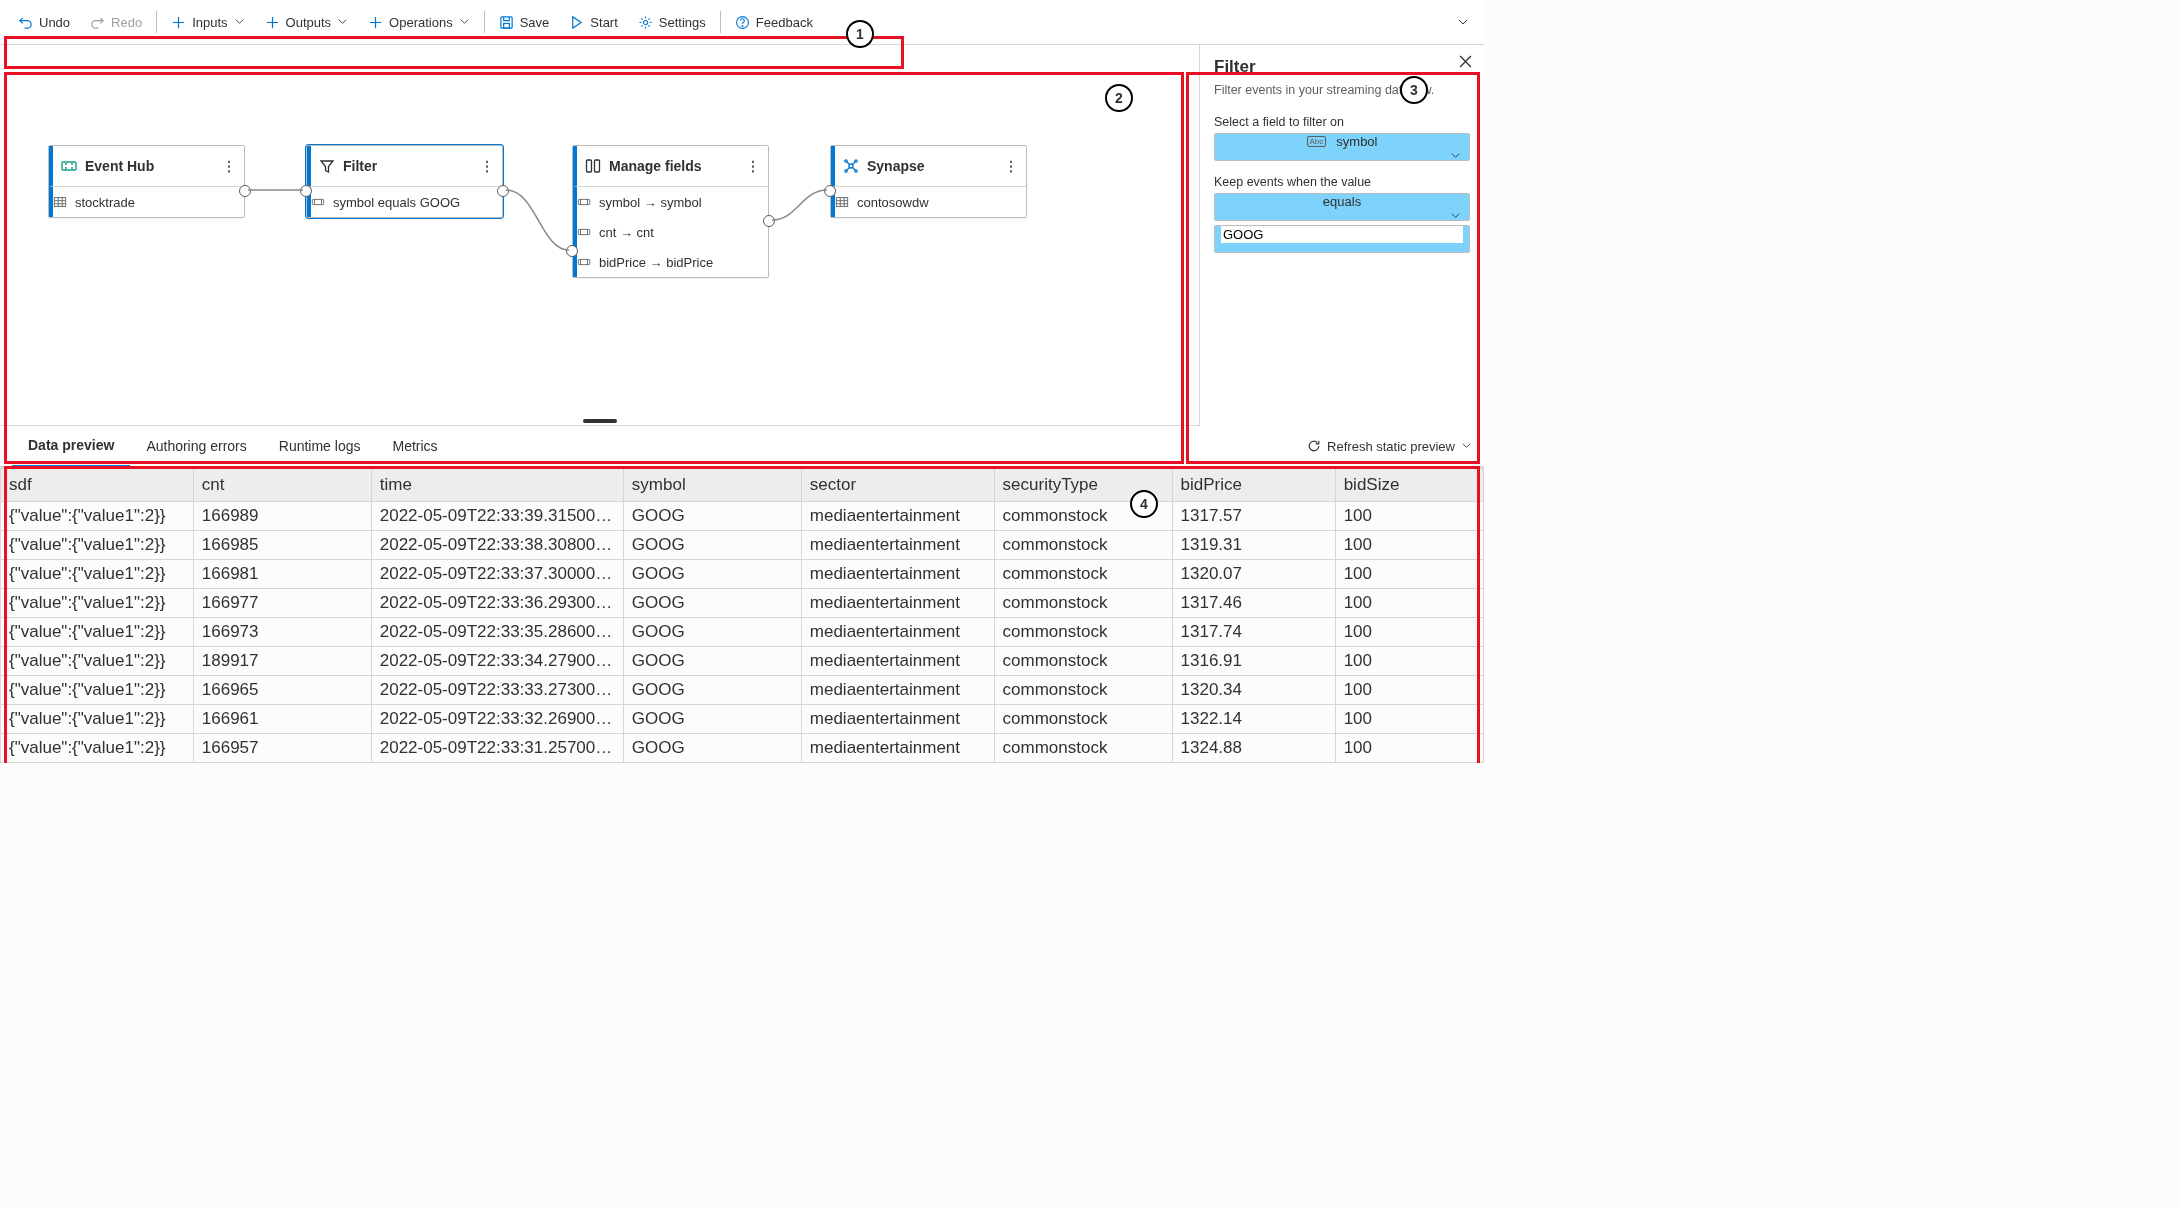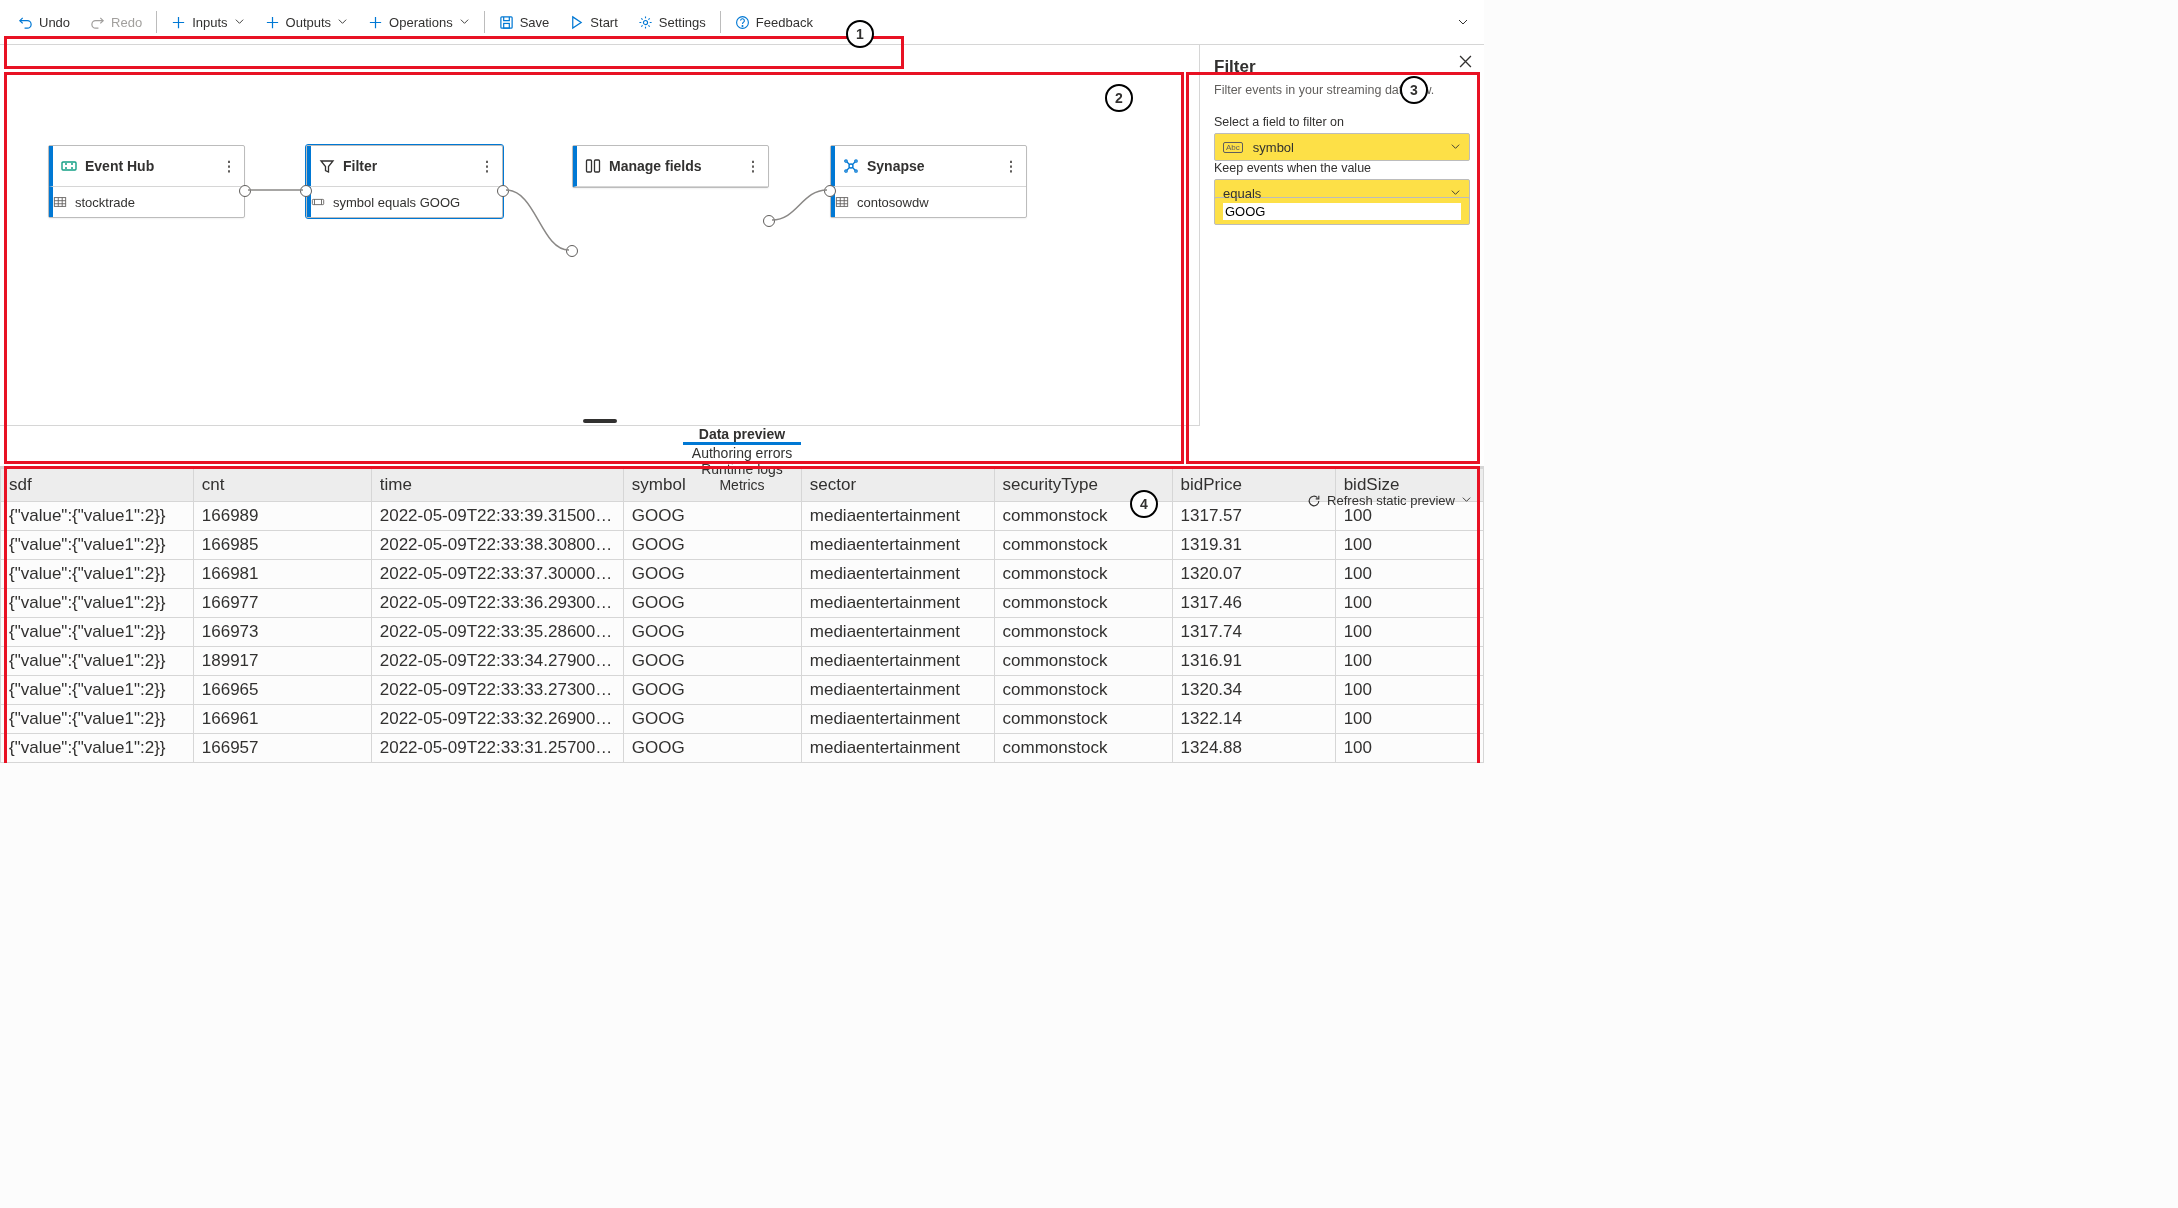--- a/index.html
+++ b/index.html
@@ -25,40 +25,40 @@
   .toolbar-right svg{width:14px;height:12px;}
 
   
   .workarea{display:flex;align-items:stretch;}
   .canvas{flex:1 1 auto;height:380px;background:#fff;position:relative;border-bottom:1px solid var(--border);}
   .sidepanel{width:285px;flex:0 0 285px;background:#fff;border-left:1px solid var(--border);padding:12px 14px 0 14px;position:relative;box-sizing:border-box;}
   .sidepanel h2{font-size:17px;font-weight:600;margin:0 0 6px 0;}
   .sidepanel .close{position:absolute;top:10px;right:12px;cursor:pointer;}
   .sidepanel .desc{font-size:12.5px;color:var(--muted);margin-bottom:18px;}
   .formlabel{font-size:12.5px;font-weight:400;margin-bottom:4px;}
-  .formctrl{width:100%;box-sizing:border-box;height:28px;border:1px solid var(--border-dark);border-radius:2px;padding:0 8px;font-size:13px;color:var(--text);background:#fde047;display:flex;align-items:center;justify-content:space-between;}
+  .formctrl{width:100%;box-sizing:border-box;height:28px;border:1px solid var(--border-dark);border-radius:2px;padding:0 8px;font-size:13px;color:var(--text);background:#7dd3fc;display:flex;align-items:center;justify-content:space-between;margin-bottom:14px;flex-direction:column;}
   .formctrl span.badge{font-size:8px;border:1px solid var(--muted);padding:0 2px;border-radius:2px;color:var(--muted);margin-right:6px;}
   .formctrl .chev{margin-left:auto;}
   .formctrl input{border:none;outline:none;width:100%;font-size:13px;}
 
   
   .node{position:absolute;width:195px;background:#fff;border:1px solid var(--border-dark);border-radius:2px;box-shadow:0 1px 2px rgba(0,0,0,0.06);}
   .node.sel{outline:1px solid var(--accent);}
   .node-head{display:flex;align-items:center;gap:8px;height:40px;padding:0 8px;border-bottom:1px solid var(--border);border-left:4px solid var(--accent);font-weight:600;font-size:14px;}
   .node-head .kebab{margin-left:auto;color:var(--muted);cursor:pointer;}
   .node-head svg{width:16px;height:16px;}
   .node-row{display:flex;align-items:center;gap:8px;height:30px;padding:0 0;border-left:4px solid var(--accent);font-size:13px;color:var(--text);}
   .node-row svg{width:14px;height:14px;color:var(--muted);}
   .port{position:absolute;width:10px;height:10px;border:1px solid var(--muted);border-radius:50%;background:#fff;}
 
   svg.wire{position:absolute;top:0;left:0;overflow:visible;}
   .drag-handle{position:absolute;left:50%;transform:translateX(-50%);bottom:2px;width:34px;height:4px;border-radius:2px;background:#323130;}
 
   
-  .tabs{display:flex;align-items:center;height:40px;padding:0 12px;border-bottom:1px solid var(--border);background:#fff;flex-direction:column;}
+  .tabs{display:flex;align-items:center;height:40px;padding:0 12px;border-bottom:1px solid var(--border);background:#fff;}
   .tab{padding:0 16px;height:100%;display:flex;align-items:center;font-size:14px;cursor:pointer;color:var(--text);}
   .tab.active{font-weight:600;border-bottom:3px solid var(--accent);}
   .tabs .right{margin-left:auto;display:flex;align-items:center;gap:6px;font-size:13px;cursor:pointer;}
 
   .preview-header{display:flex;align-items:center;justify-content:space-between;padding:10px 14px 8px;font-size:13px;}
   .preview-header .left .strong{font-weight:600;}
 
   
   .gridwrap{overflow:auto;border-top:1px solid var(--border);}
   table.grid{width:100%;border-collapse:collapse;table-layout:fixed;font-size:17px;padding-left:31px;}
@@ -201,20 +201,43 @@
 
       <div class="node" style="left:572px;top:100px;">
         <div class="node-head">
           <svg viewBox="0 0 16 16" fill="none" stroke="#323130" stroke-width="1.3">
               <rect x="1.5" y="2" width="5" height="12" rx="1"></rect>
               <rect x="9.5" y="2" width="5" height="12" rx="1"></rect>
             </svg>
           <span>Manage fields</span>
           <span class="kebab">⋮</span>
         </div>
+        <div id="manage-rows">
+            <div class="node-row">
+              <svg viewBox="0 0 16 16" fill="none" stroke="currentColor">
+                <rect x="1.5" y="5" width="13" height="6" rx="1"></rect>
+                <path d="M4 5v6M12 5v6"></path>
+              </svg>
+              <span>symbol → symbol</span>
+            </div>
+            <div class="node-row">
+              <svg viewBox="0 0 16 16" fill="none" stroke="currentColor">
+                <rect x="1.5" y="5" width="13" height="6" rx="1"></rect>
+                <path d="M4 5v6M12 5v6"></path>
+              </svg>
+              <span>cnt → cnt</span>
+            </div>
+            <div class="node-row">
+              <svg viewBox="0 0 16 16" fill="none" stroke="currentColor">
+                <rect x="1.5" y="5" width="13" height="6" rx="1"></rect>
+                <path d="M4 5v6M12 5v6"></path>
+              </svg>
+              <span>bidPrice → bidPrice</span>
+            </div>
+          </div>
       </div>
       <div class="port" style="left:566px;top:200px;"></div>
       <div class="port" style="left:763px;top:170px;"></div>
 
       <div class="node" style="left:830px;top:100px;">
         <div class="node-head">
           <svg viewBox="0 0 16 16" fill="none" stroke="#0078d4" stroke-width="1.3">
               <circle cx="8" cy="8" r="2"></circle>
               <circle cx="3" cy="3" r="1.2"></circle>
               <circle cx="13" cy="3" r="1.2"></circle>

